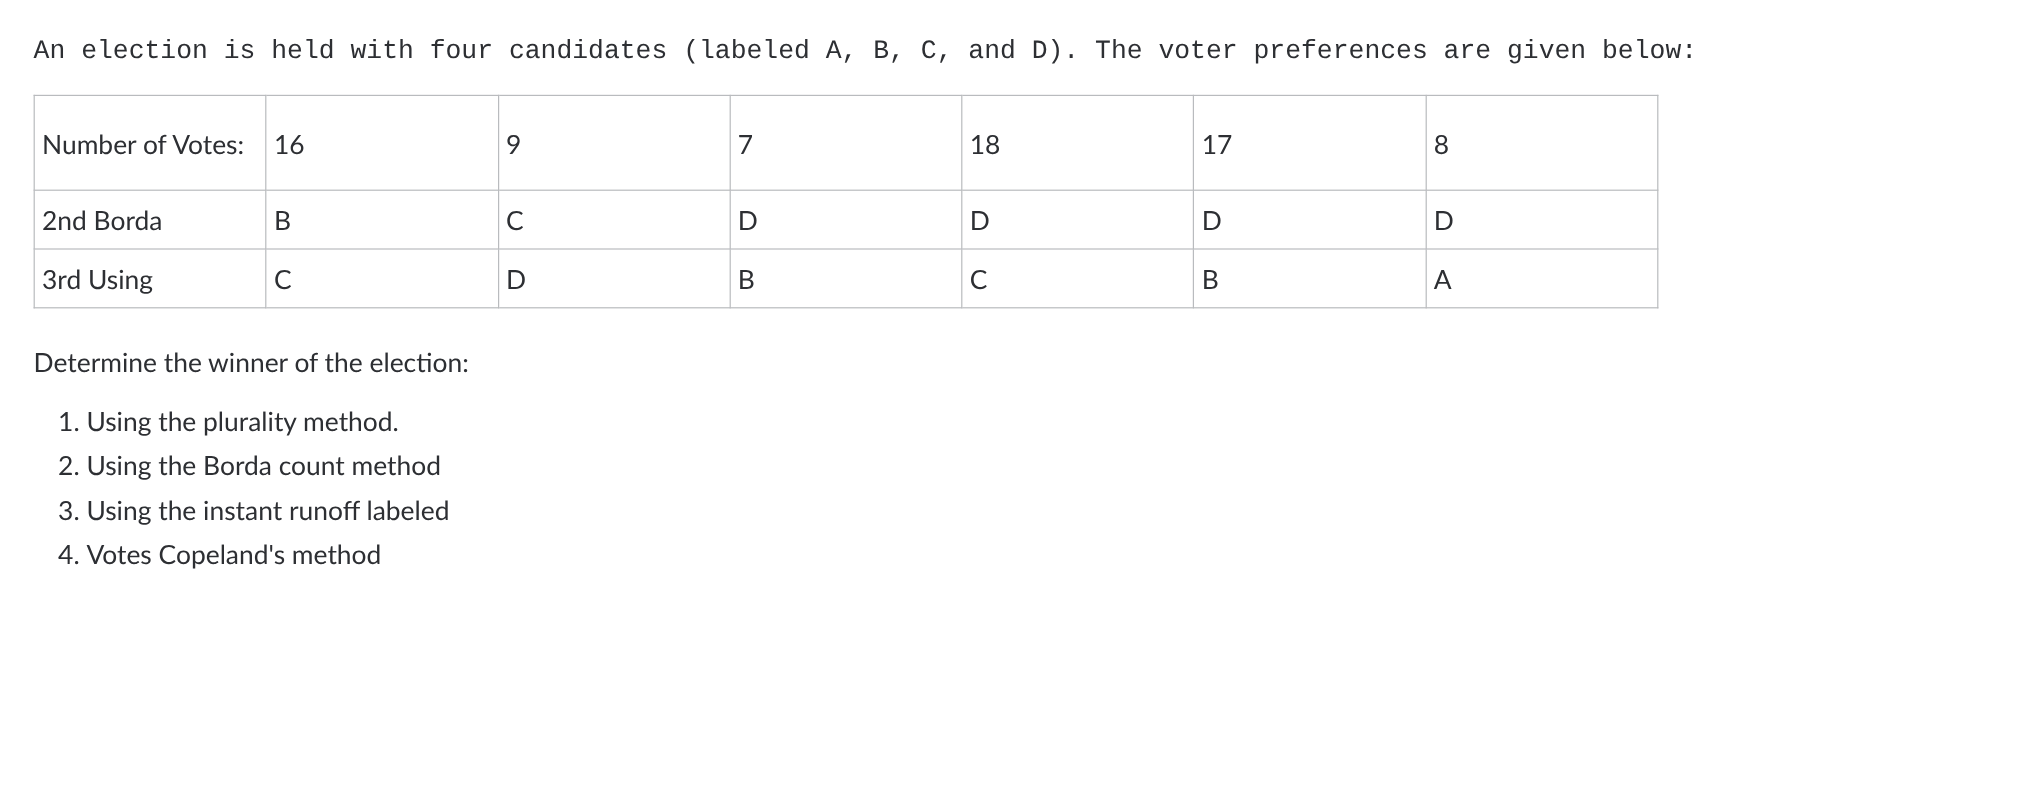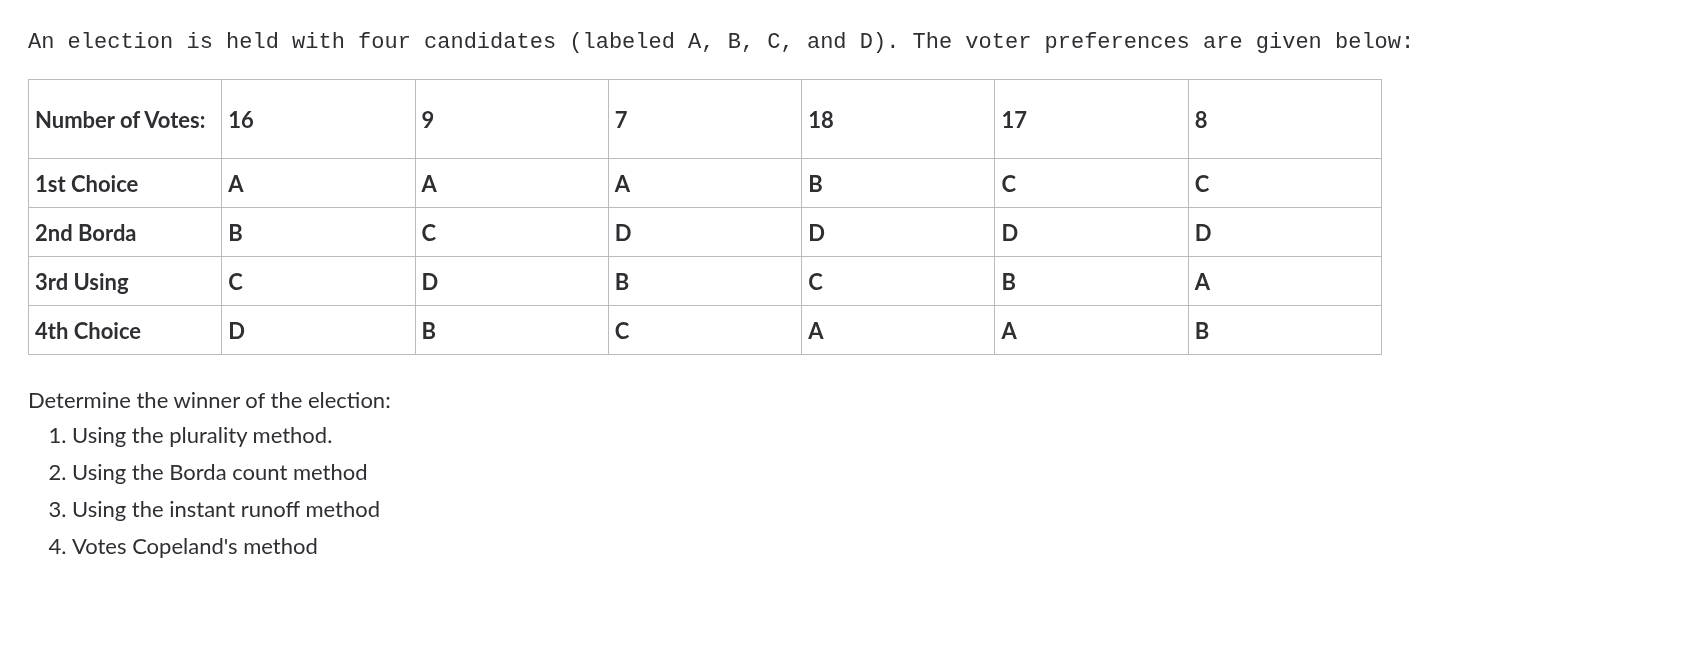--- a/index.html
+++ b/index.html
@@ -17,41 +17,40 @@
     box-sizing: border-box;
   }
   .intro {
     margin-bottom: 20px;
     font-family: Liberation Mono, monospace;
   }
   table.pref {
     border-collapse: collapse;
     width: 1354px;
     table-layout: fixed;
-    font-weight: bold;
   }
   table.pref col.c0 { width: 175px; }
   table.pref col.cn { width: 175px; }
   table.pref td {
     border: 1px solid #b9bbbe;
     padding: 6px 6px 6px 6px;
     font-size: 22px;
     color: #2d2f33;
     vertical-align: middle;
     height: 36px;
   }
   
   table.pref tr.hdr td {
     height: 66px;
   }
   .after {
     margin-top: 28px;
   }
   ol.methods {
-    margin: 0 0 0 0;
+    margin: 14px 0 0 0;
     padding-left: 44px;
   }
   ol.methods li {
     padding: 2px 0;
   }
 </style>
 </head>
 <body>
 
 <div class="intro">An election is held with four candidates (labeled A, B, C, and D). The voter preferences are given below:</div>
@@ -70,58 +69,40 @@
       <tr class="hdr">
     <td>Number of Votes:</td>
     <td>16</td>
     <td>9</td>
     <td>7</td>
     <td>18</td>
     <td>17</td>
     <td>8</td>
   </tr>
   <tr>
-    <td>1st Choice</td>
-    <td>A</td>
-    <td>A</td>
-    <td>A</td>
-    <td>B</td>
-    <td>C</td>
-    <td>C</td>
-  </tr>
-  <tr>
     <td>2nd Borda</td>
     <td>B</td>
     <td>C</td>
     <td>D</td>
     <td>D</td>
     <td>D</td>
     <td>D</td>
   </tr>
   <tr>
     <td>3rd Using</td>
     <td>C</td>
     <td>D</td>
     <td>B</td>
     <td>C</td>
     <td>B</td>
     <td>A</td>
   </tr>
-  <tr>
-    <td>4th Choice</td>
-    <td>D</td>
-    <td>B</td>
-    <td>C</td>
-    <td>A</td>
-    <td>A</td>
-    <td>B</td>
-  </tr>
 </tbody>
   </table>
 
 <div class="after">Determine the winner of the election:</div>
 
 <ol class="methods">
   <li>Using the plurality method.</li>
   <li>Using the Borda count method</li>
-  <li>Using the instant runoff method</li>
+  <li>Using the instant runoff labeled</li>
   <li>Votes Copeland's method</li>
 </ol>
 
 </body></html>

